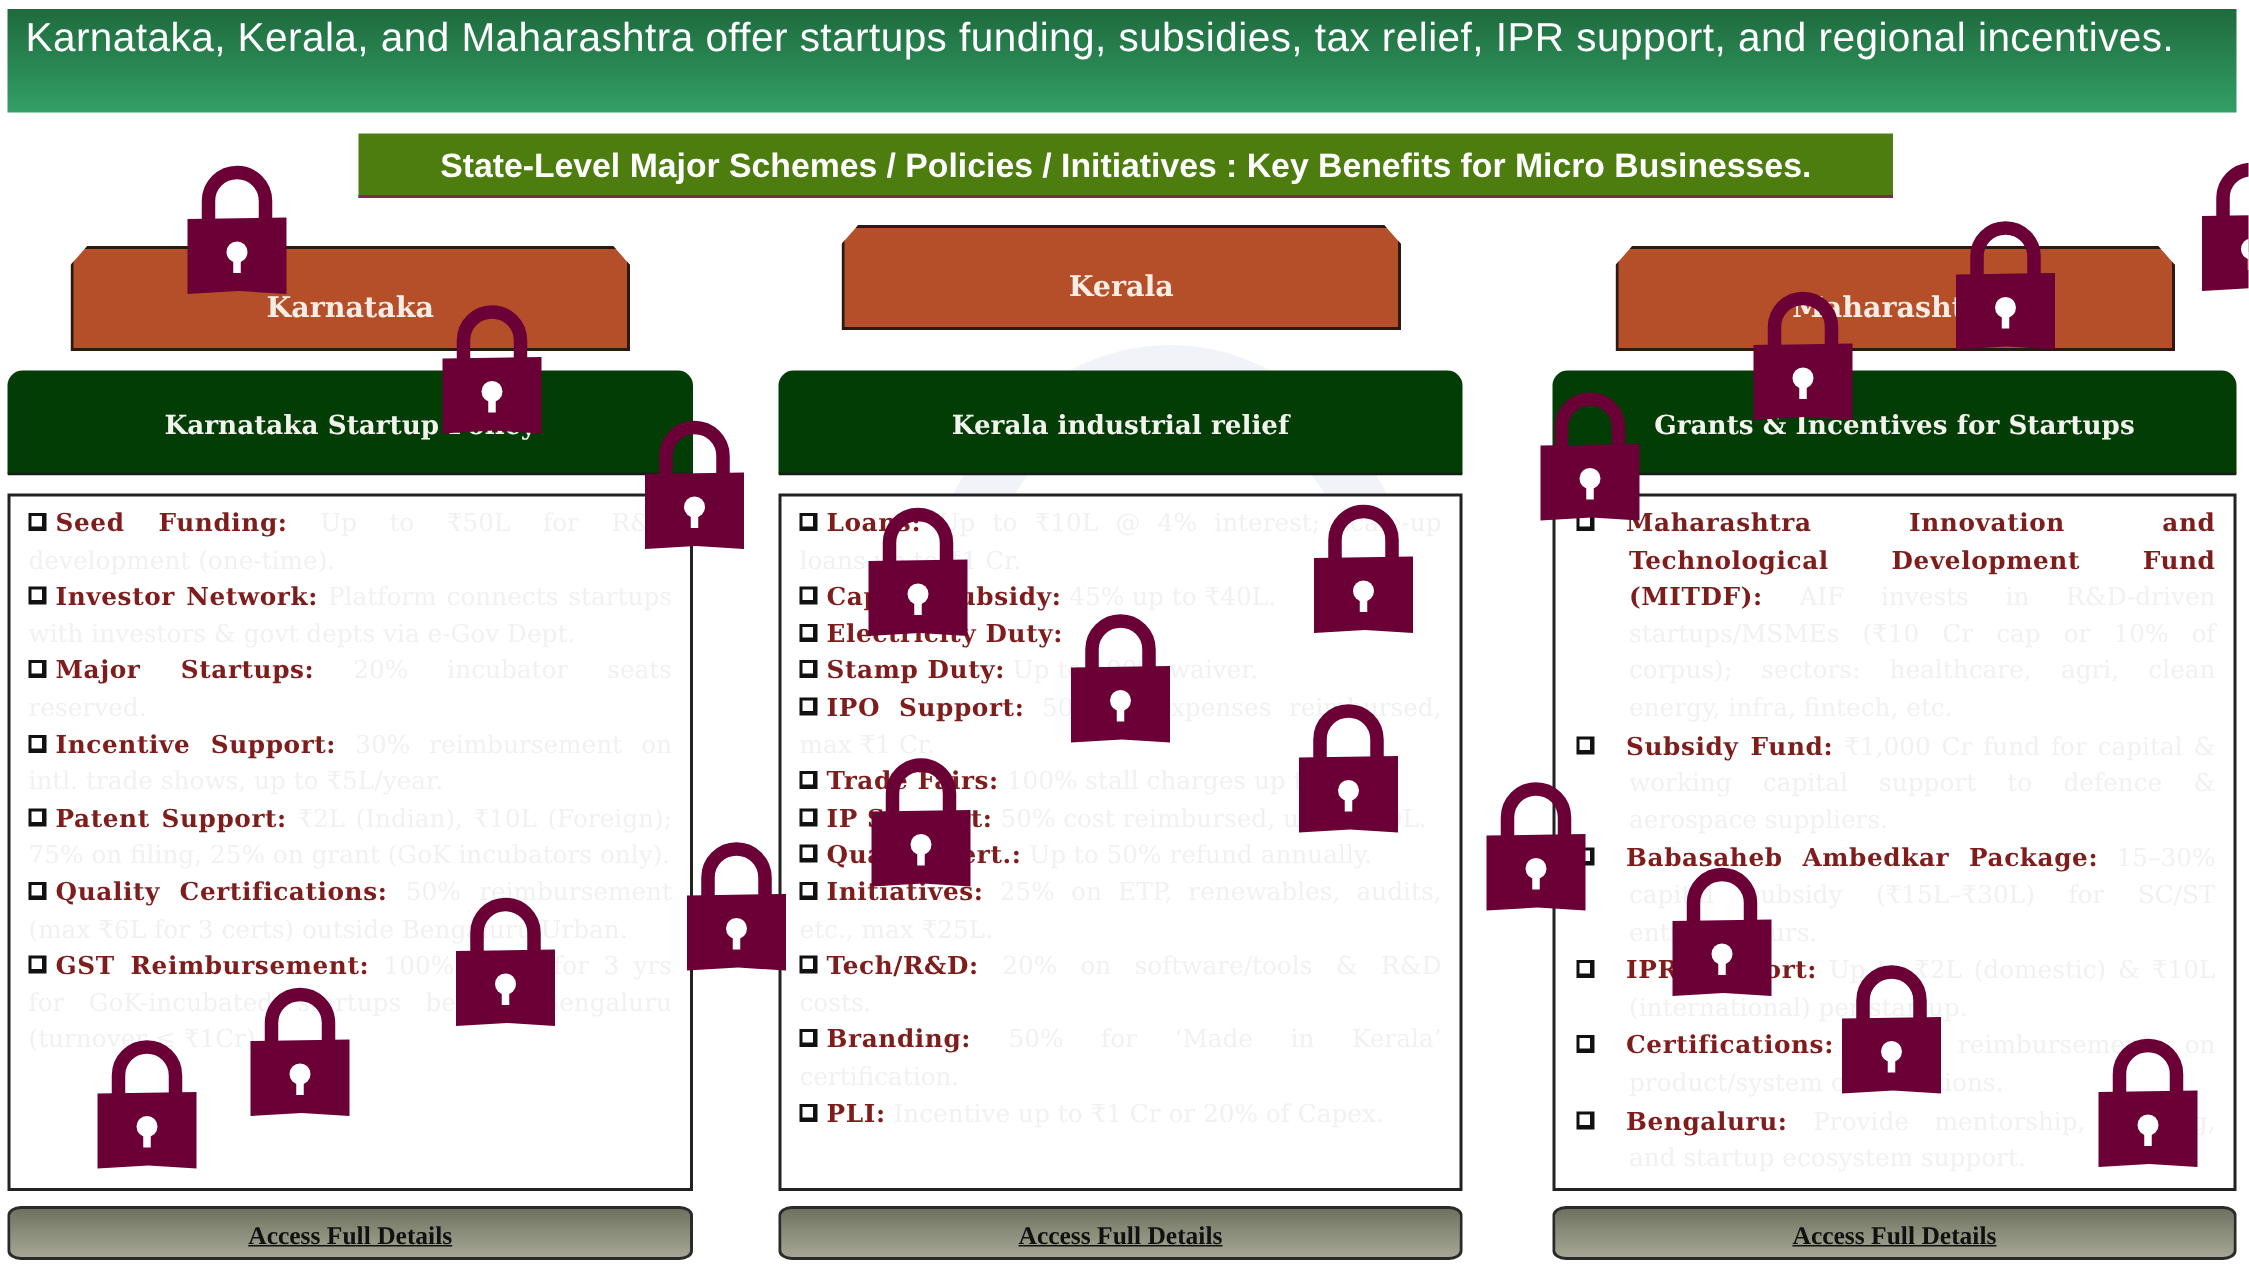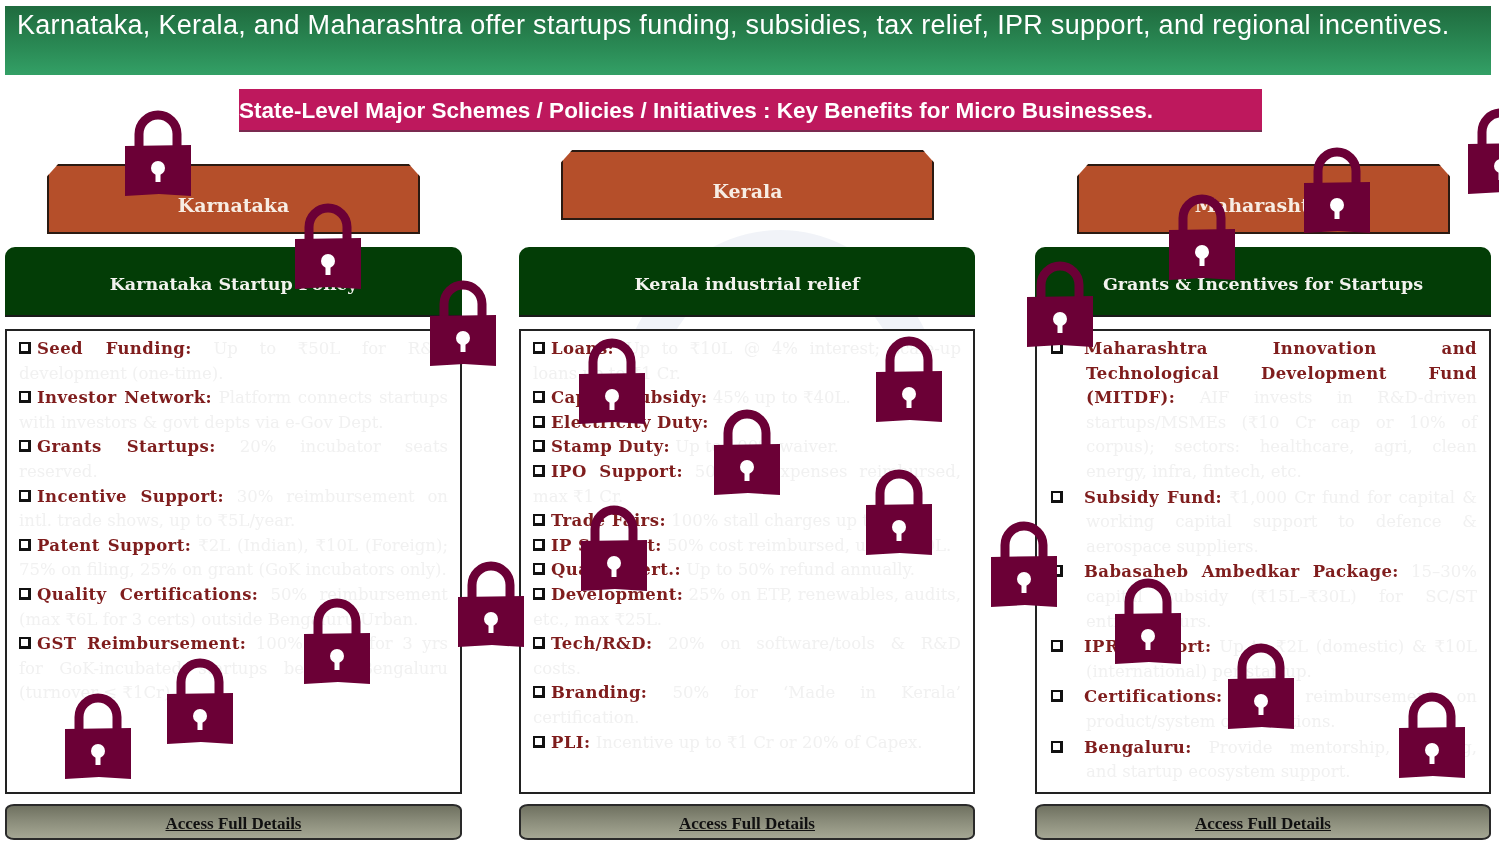--- a/index.html
+++ b/index.html
@@ -11,24 +11,24 @@
     background: linear-gradient(to bottom, #1f6b3e 0%, #2a8a55 60%, #33a066 100%);
     color: #ffffff;
     font-family: "Liberation Sans", sans-serif;
     font-size: 27px; line-height: 32px;
     padding: 3px 12px 0 12px;
     text-align: justify; text-align-last: left;
     letter-spacing: 0.3px;
   }
   .subtitle {
     position: absolute; left: 239px; top: 89px; width: 1023px; height: 43px;
-    background: #be185d;
+    background: #4d7c0f;
     color: #ffffff;
     font-family: "Liberation Sans", sans-serif; font-weight: bold;
-    font-size: 22.5px; line-height: 43px; text-align: left;
+    font-size: 22.5px; line-height: 43px; text-align: center;
     border-bottom: 2px solid #7a2a50;
   }
 
   .state-tab {
     position: absolute; height: 70px;
     background: #b54f2a;
     border: 2px solid #2a1a12;
     clip-path: polygon(3% 0, 97% 0, 100% 18%, 100% 100%, 0 100%, 0 18%);
     color: #f7ede4; font-weight: bold; font-size: 19px;
     text-align: center; line-height: 78px;
@@ -91,40 +91,40 @@
 <div class="watermark"></div>
 
 <div class="headline">Karnataka, Kerala, and Maharashtra offer startups funding, subsidies, tax relief, IPR support, and regional incentives.</div>
 <div class="subtitle">State-Level Major Schemes / Policies / Initiatives : Key Benefits for Micro Businesses.</div>
 
 <div class="state-tab" style="left:47px; top:164px; width:373px;">Karnataka</div>
 <div class="policy-bar" style="left:5px; top:247px; width:457px;">Karnataka Startup Policy</div>
 <div class="panel" style="left:5px; width:457px;">
   <div class="item"><span class="chk"></span><span class="lbl">Seed Funding:</span> <span class="desc">Up to ₹50L for R&amp;D development (one-time).</span></div>
   <div class="item"><span class="chk"></span><span class="lbl">Investor Network:</span> <span class="desc">Platform connects startups with investors &amp; govt depts via e-Gov Dept.</span></div>
-  <div class="item"><span class="chk"></span><span class="lbl">Grants Startups:</span> <span class="desc">20% incubator seats reserved.</span></div>
+  <div class="item"><span class="chk"></span><span class="lbl">Major Startups:</span> <span class="desc">20% incubator seats reserved.</span></div>
   <div class="item"><span class="chk"></span><span class="lbl">Incentive Support:</span> <span class="desc">30% reimbursement on intl. trade shows, up to ₹5L/year.</span></div>
   <div class="item"><span class="chk"></span><span class="lbl">Patent Support:</span> <span class="desc">₹2L (Indian), ₹10L (Foreign); 75% on filing, 25% on grant (GoK incubators only).</span></div>
   <div class="item"><span class="chk"></span><span class="lbl">Quality Certifications:</span> <span class="desc">50% reimbursement (max ₹6L for 3 certs) outside Bengaluru Urban.</span></div>
   <div class="item"><span class="chk"></span><span class="lbl">GST Reimbursement:</span> <span class="desc">100% SGST for 3 yrs for GoK-incubated startups beyond Bengaluru (turnover ≤ ₹1Cr).</span></div>
 </div>
 <div class="access-btn" style="left:5px; width:457px;">Access Full Details</div>
 
 <div class="state-tab" style="left:561px; top:150px; width:373px;">Kerala</div>
 <div class="policy-bar" style="left:519px; top:247px; width:456px;">Kerala industrial relief</div>
 <div class="panel" style="left:519px; width:456px;">
   <div class="item"><span class="chk"></span><span class="lbl">Loans:</span> <span class="desc">Up to ₹10L @ 4% interest; scale-up loans up to ₹1 Cr.</span></div>
   <div class="item"><span class="chk"></span><span class="lbl">Capital Subsidy:</span> <span class="desc">45% up to ₹40L.</span></div>
   <div class="item"><span class="chk"></span><span class="lbl">Electricity Duty:</span> <span class="desc"></span></div>
   <div class="item"><span class="chk"></span><span class="lbl">Stamp Duty:</span> <span class="desc">Up to 100% waiver.</span></div>
   <div class="item"><span class="chk"></span><span class="lbl">IPO Support:</span> <span class="desc">50% of expenses reimbursed, max ₹1 Cr.</span></div>
   <div class="item"><span class="chk"></span><span class="lbl">Trade Fairs:</span> <span class="desc">100% stall charges up to ₹5L.</span></div>
   <div class="item"><span class="chk"></span><span class="lbl">IP Support:</span> <span class="desc">50% cost reimbursed, up to ₹30L.</span></div>
   <div class="item"><span class="chk"></span><span class="lbl">Quality Cert.:</span> <span class="desc">Up to 50% refund annually.</span></div>
-  <div class="item"><span class="chk"></span><span class="lbl">Development:</span> <span class="desc">25% on ETP, renewables, audits, etc., max ₹25L.</span></div>
+  <div class="item"><span class="chk"></span><span class="lbl">Initiatives:</span> <span class="desc">25% on ETP, renewables, audits, etc., max ₹25L.</span></div>
   <div class="item"><span class="chk"></span><span class="lbl">Tech/R&amp;D:</span> <span class="desc">20% on software/tools &amp; R&amp;D costs.</span></div>
   <div class="item"><span class="chk"></span><span class="lbl">Branding:</span> <span class="desc">50% for ‘Made in Kerala’ certification.</span></div>
   <div class="item"><span class="chk"></span><span class="lbl">PLI:</span> <span class="desc">Incentive up to ₹1 Cr or 20% of Capex.</span></div>
 </div>
 <div class="access-btn" style="left:519px; width:456px;">Access Full Details</div>
 
 <div class="state-tab" style="left:1077px; top:164px; width:373px;">Maharashtra</div>
 <div class="policy-bar" style="left:1035px; top:247px; width:456px;">Grants &amp; Incentives for Startups</div>
 <div class="panel" style="left:1035px; width:456px; padding-left:14px;">
   <div class="item hang" style="padding-left:35px;"><span class="chk" style="margin-right:21px;"></span><span class="lbl">Maharashtra Innovation and Technological Development Fund (MITDF):</span> <span class="desc">AIF invests in R&amp;D-driven startups/MSMEs (₹10 Cr cap or 10% of corpus); sectors: healthcare, agri, clean energy, infra, fintech, etc.</span></div>

